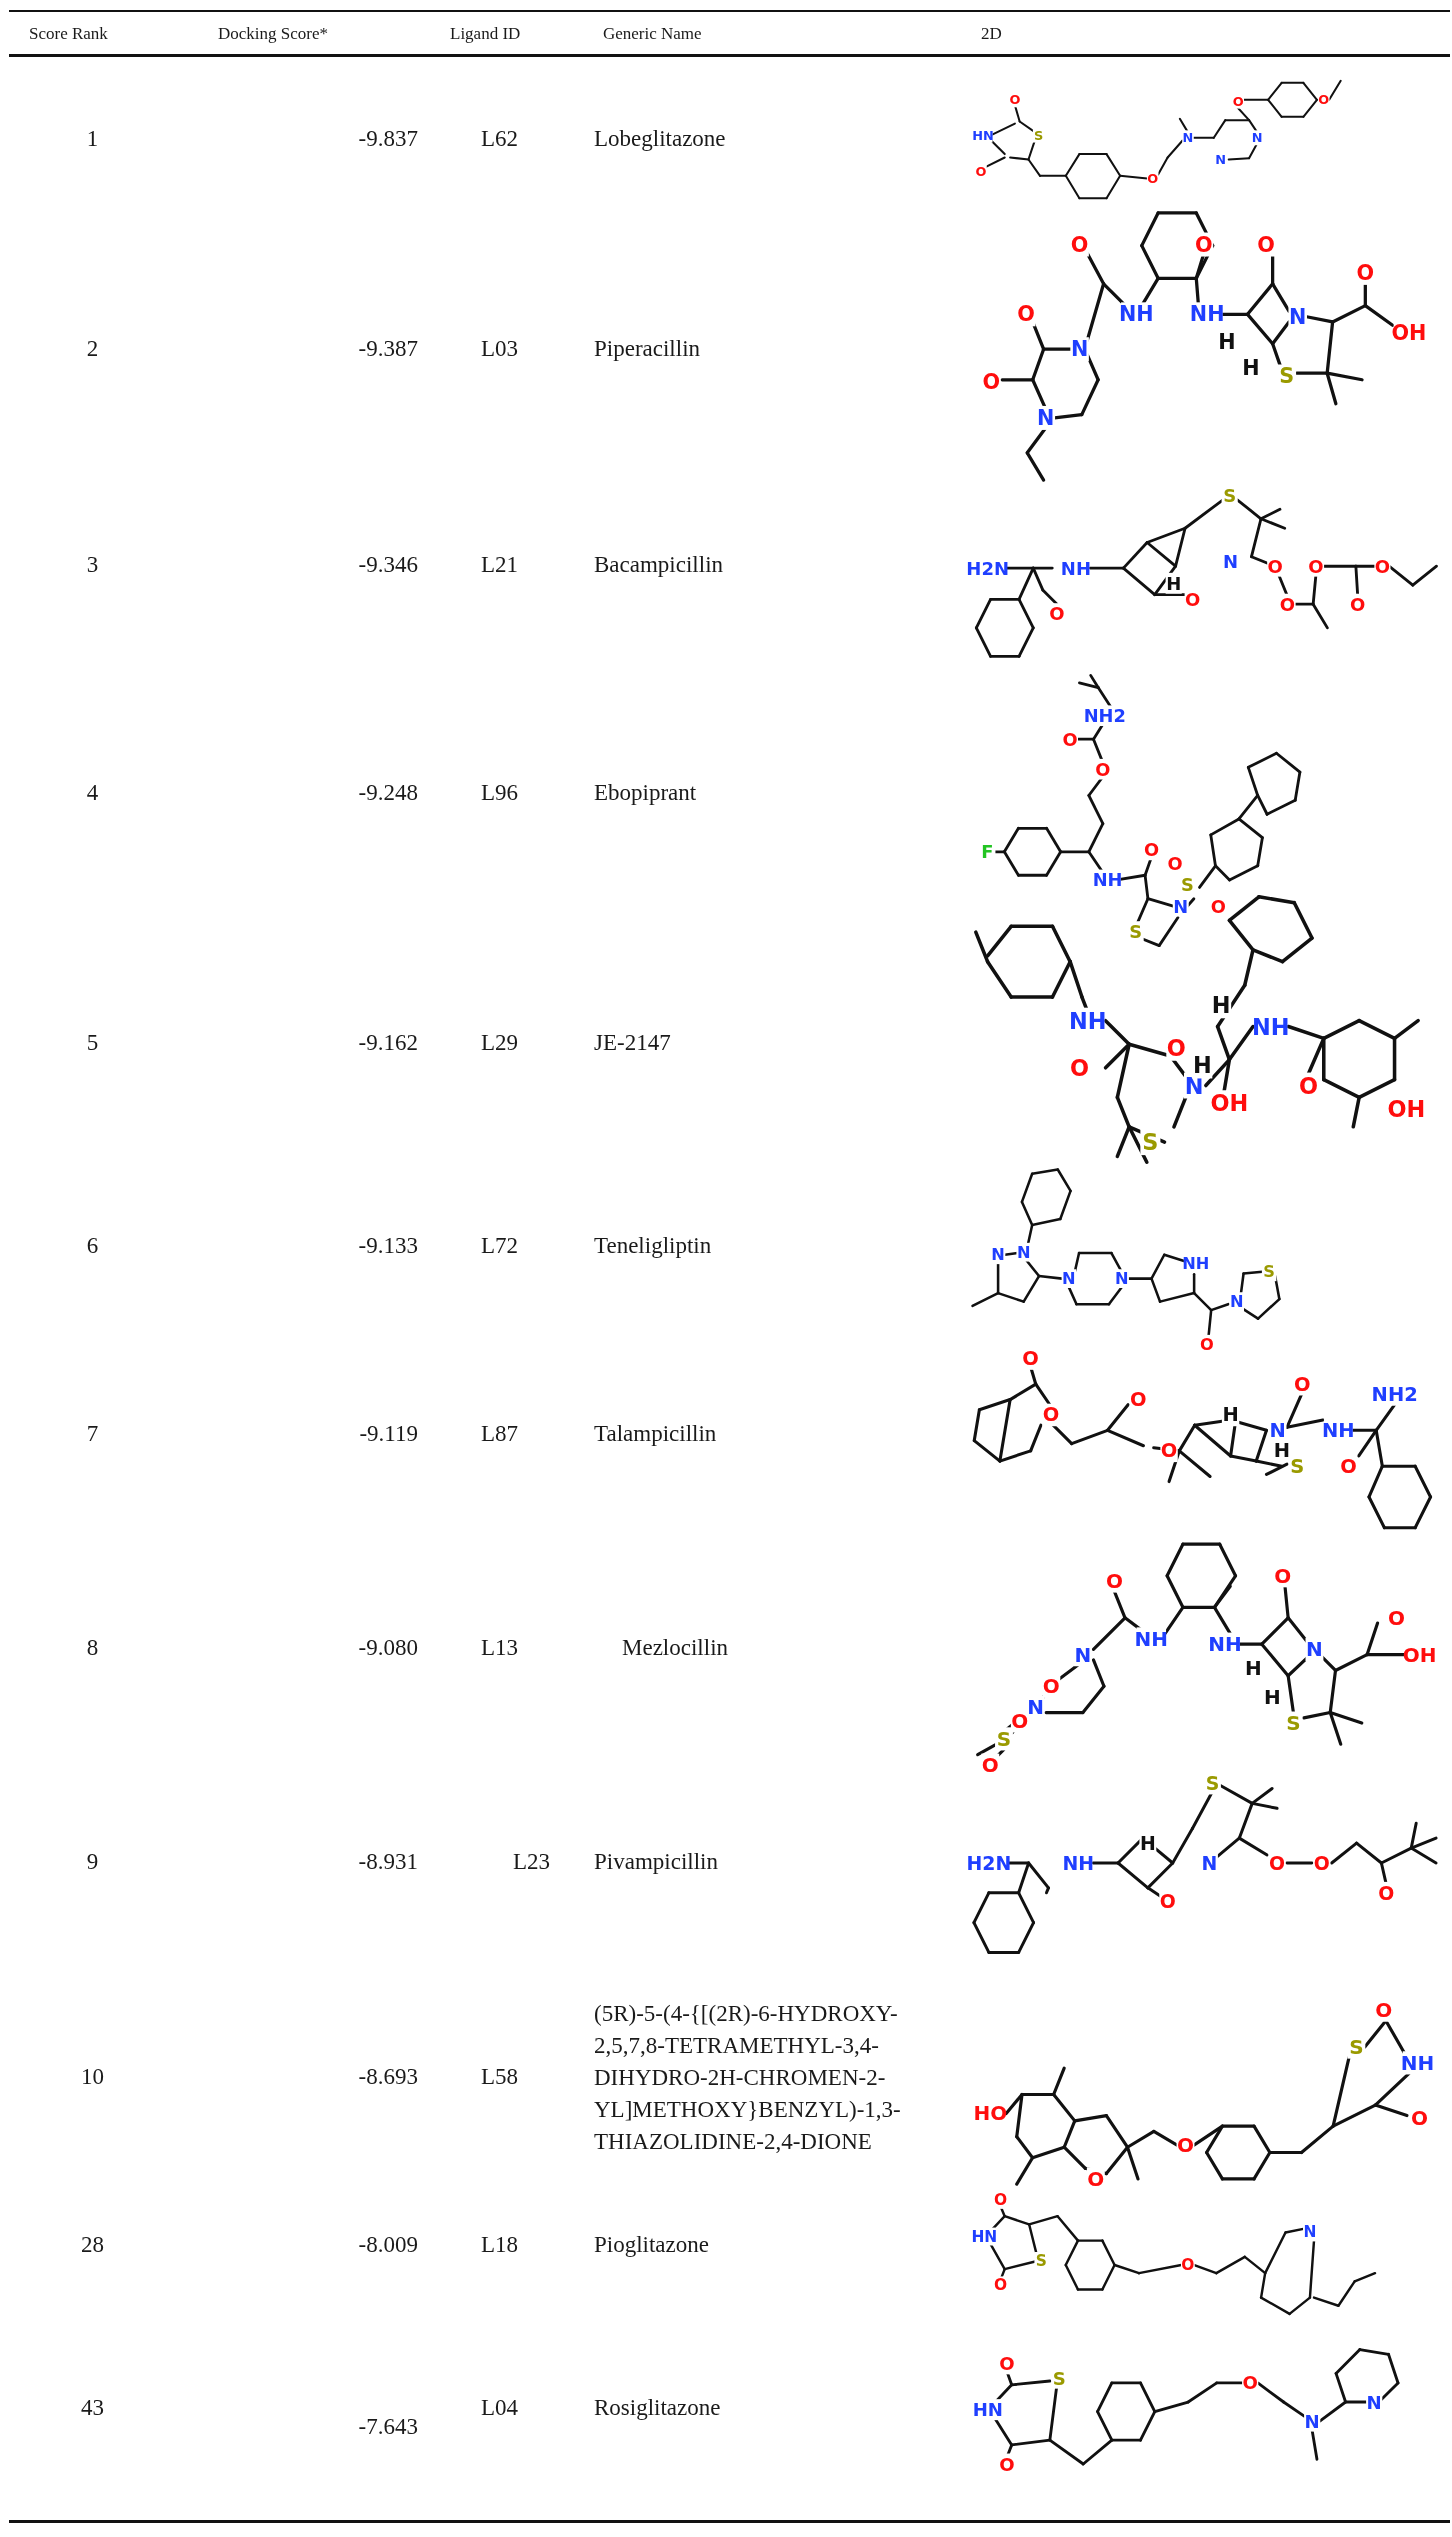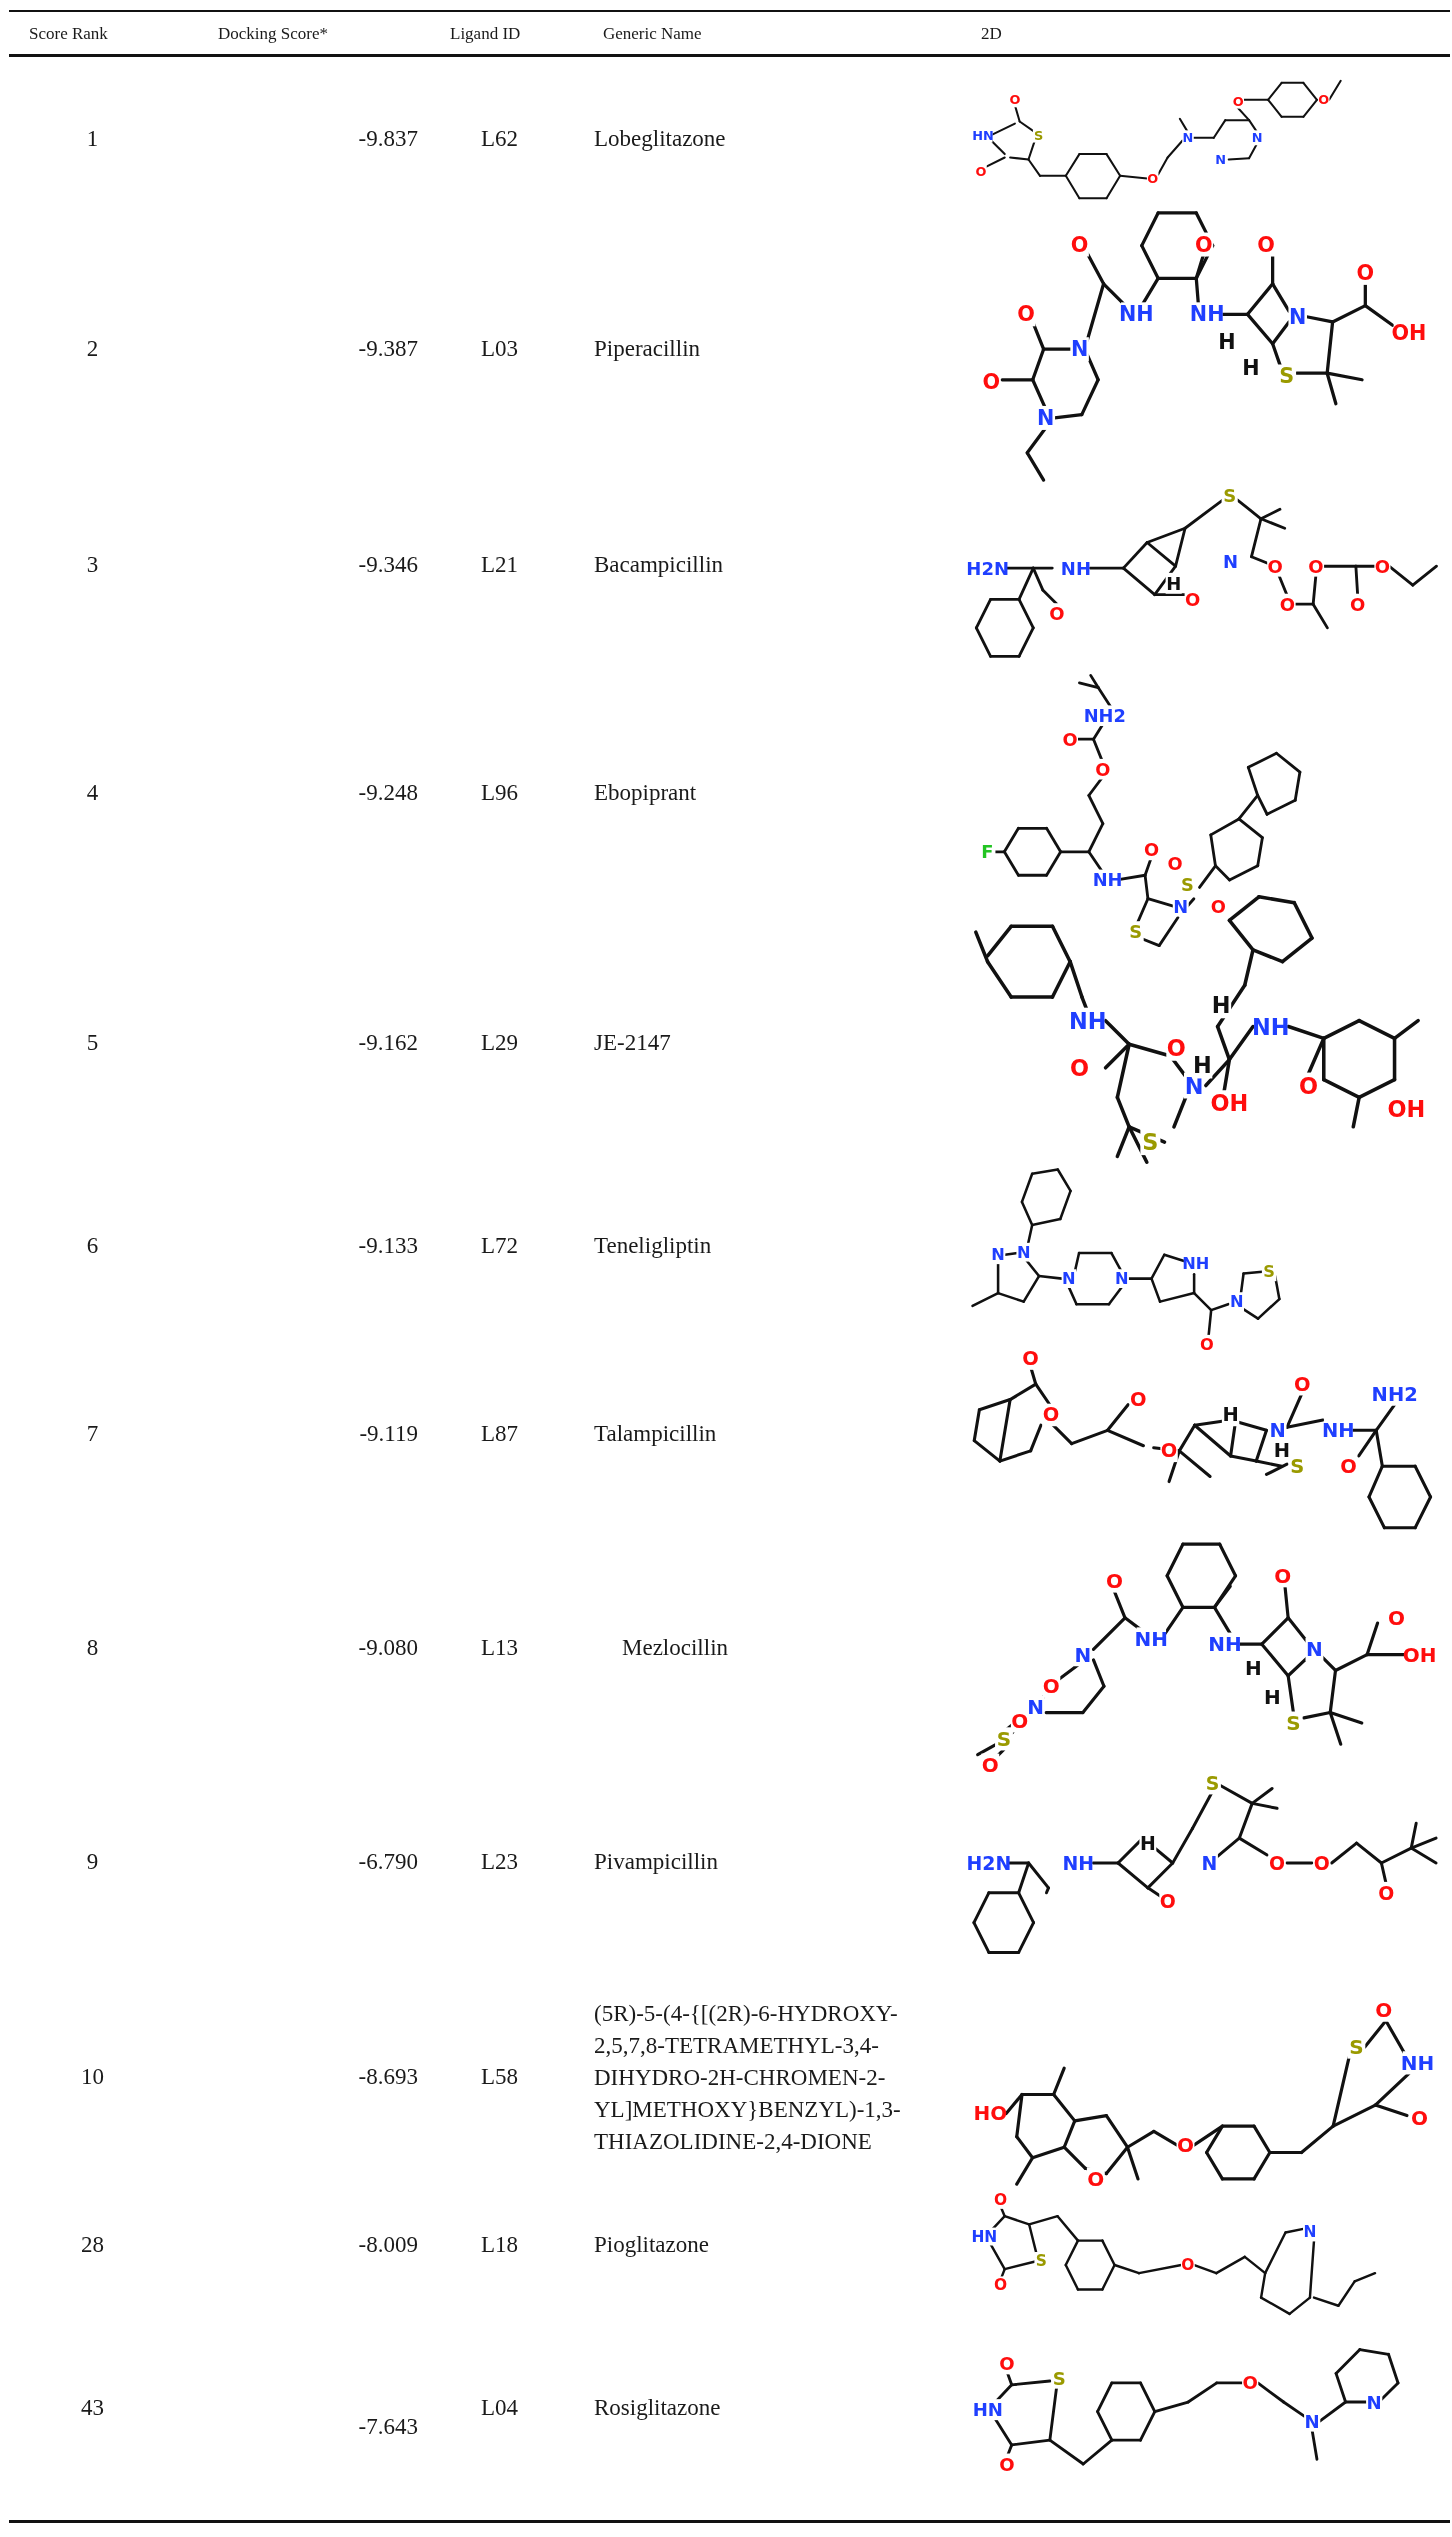--- a/index.html
+++ b/index.html
@@ -77,22 +77,22 @@
       <div class="cell c-name" style="top: 0px;">Talampicillin</div>
     </div>
     <div class="row" style="top: 1632px; height: 32px;">
       <div class="cell c-rank" style="top: 0px;">8</div>
       <div class="cell c-score" style="top: 0px;">-9.080</div>
       <div class="cell c-id" style="top: 0px;">L13</div>
       <div class="cell c-name" style="top: 0px; margin-left: 28px;">Mezlocillin</div>
     </div>
     <div class="row" style="top: 1846px; height: 32px;">
       <div class="cell c-rank" style="top: 0px;">9</div>
-      <div class="cell c-score" style="top: 0px;">-6.790</div>
-      <div class="cell c-id" style="top: 0px;">L23</div>
+      <div class="cell c-score" style="top: 0px;">-8.931</div>
+      <div class="cell c-id" style="top: 0px; margin-left: 32px;">L23</div>
       <div class="cell c-name" style="top: 0px;">Pivampicillin</div>
     </div>
     <div class="row" style="top: 1998px; height: 158px;">
       <div class="cell c-rank" style="top: 63px;">10</div>
       <div class="cell c-score" style="top: 63px;">-8.693</div>
       <div class="cell c-id" style="top: 63px;">L58</div>
       <div class="cell c-name" style="top: 0px;">(5R)-5-(4-{[(2R)-6-HYDROXY-2,5,7,8-TETRAMETHYL-3,4-DIHYDRO-2H-CHROMEN-2-YL]METHOXY}BENZYL)-1,3-THIAZOLIDINE-2,4-DIONE</div>
     </div>
     <div class="row" style="top: 2229px; height: 32px;">
       <div class="cell c-rank" style="top: 0px;">28</div>

